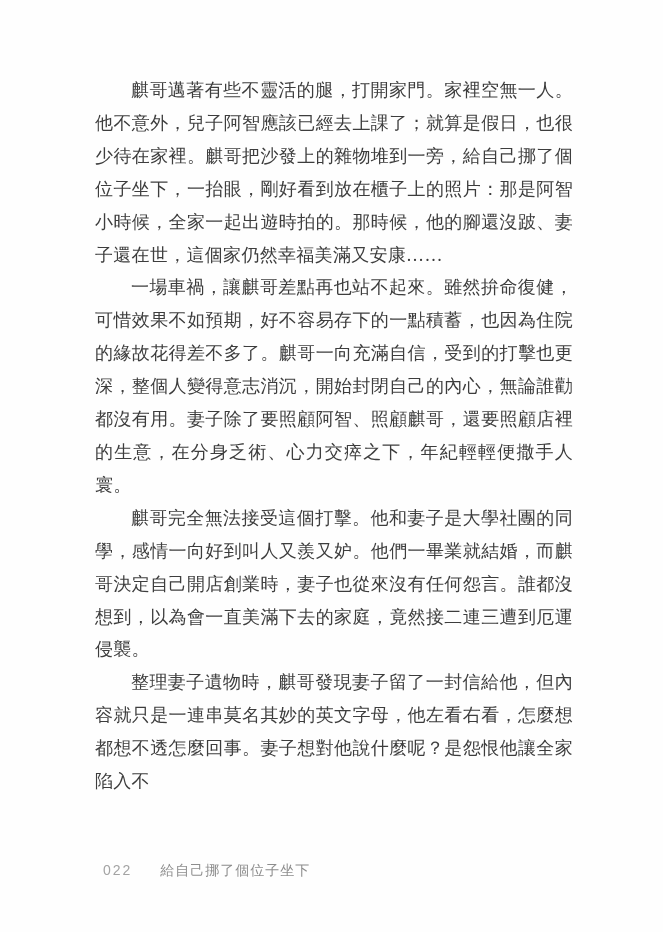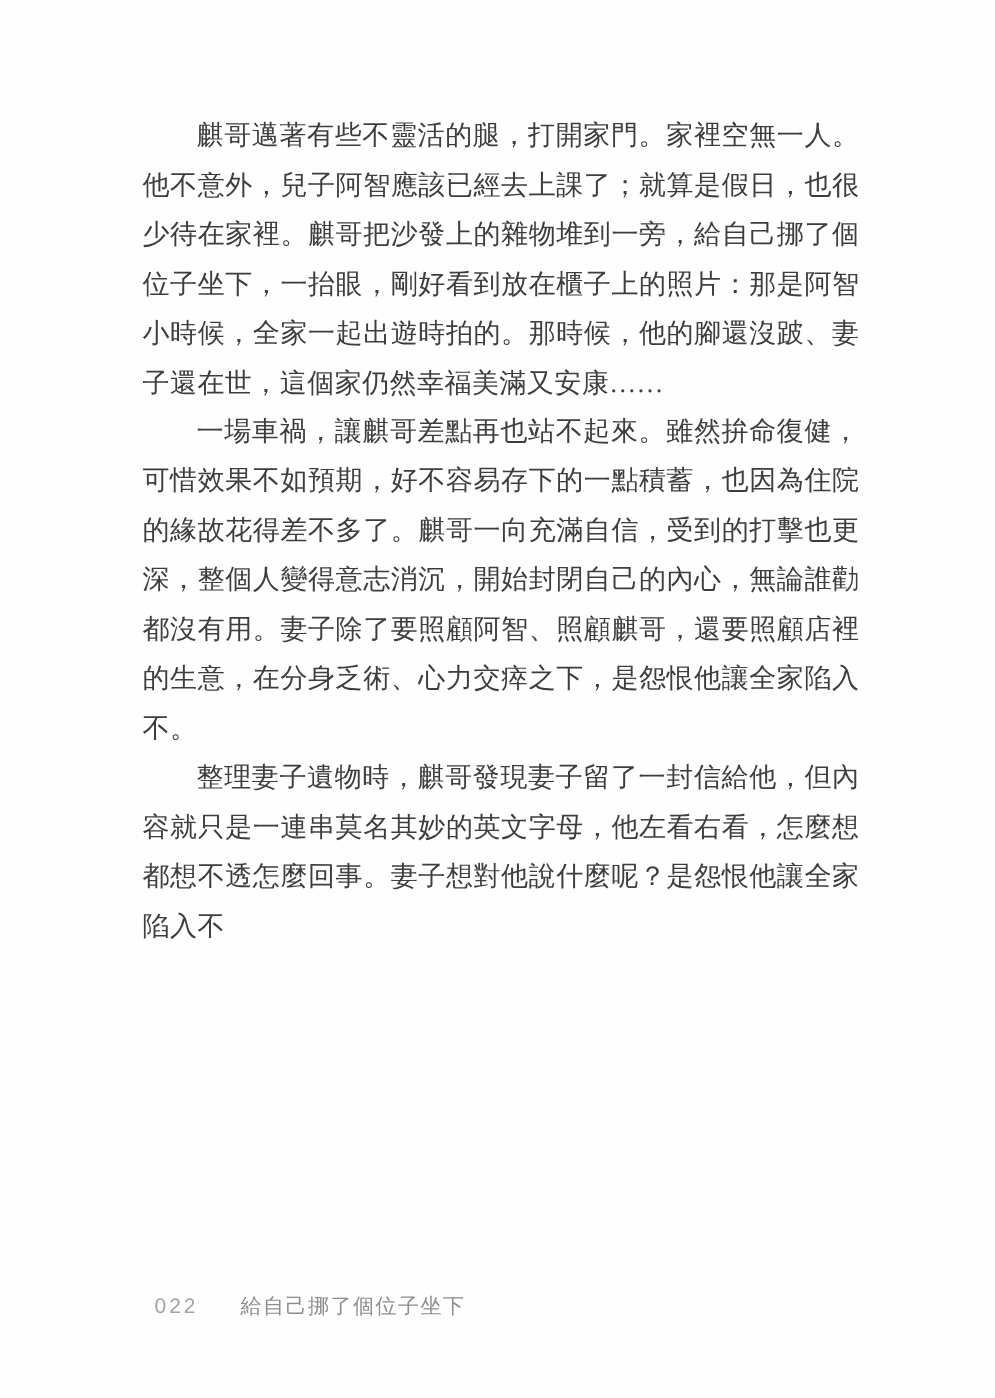--- a/index.html
+++ b/index.html
@@ -53,21 +53,22 @@
     letter-spacing: 1px;
   }
 </style>
 </head>
 <body>
 
 <div class="page">
 
   <div class="text-block">
     <p>麒哥邁著有些不靈活的腿，打開家門。家裡空無一人。他不意外，兒子阿智應該已經去上課了；就算是假日，也很少待在家裡。麒哥把沙發上的雜物堆到一旁，給自己挪了個位子坐下，一抬眼，剛好看到放在櫃子上的照片：那是阿智小時候，全家一起出遊時拍的。那時候，他的腳還沒跛、妻子還在世，這個家仍然幸福美滿又安康……</p>
-    <p>一場車禍，讓麒哥差點再也站不起來。雖然拚命復健，可惜效果不如預期，好不容易存下的一點積蓄，也因為住院的緣故花得差不多了。麒哥一向充滿自信，受到的打擊也更深，整個人變得意志消沉，開始封閉自己的內心，無論誰勸都沒有用。妻子除了要照顧阿智、照顧麒哥，還要照顧店裡的生意，在分身乏術、心力交瘁之下，是怨恨他讓全家陷入不。</p>
+    <p>一場車禍，讓麒哥差點再也站不起來。雖然拚命復健，可惜效果不如預期，好不容易存下的一點積蓄，也因為住院的緣故花得差不多了。麒哥一向充滿自信，受到的打擊也更深，整個人變得意志消沉，開始封閉自己的內心，無論誰勸都沒有用。妻子除了要照顧阿智、照顧麒哥，還要照顧店裡的生意，在分身乏術、心力交瘁之下，年紀輕輕便撒手人寰。</p>
+    <p>麒哥完全無法接受這個打擊。他和妻子是大學社團的同學，感情一向好到叫人又羨又妒。他們一畢業就結婚，而麒哥決定自己開店創業時，妻子也從來沒有任何怨言。誰都沒想到，以為會一直美滿下去的家庭，竟然接二連三遭到厄運侵襲。</p>
     <p>整理妻子遺物時，麒哥發現妻子留了一封信給他，但內容就只是一連串莫名其妙的英文字母，他左看右看，怎麼想都想不透怎麼回事。妻子想對他說什麼呢？是怨恨他讓全家陷入不</p>
   </div>
 
   <div class="footer">
     <span class="page-number">022</span>
     <span class="book-title">給自己挪了個位子坐下</span>
   </div>
 
 </div>
 

